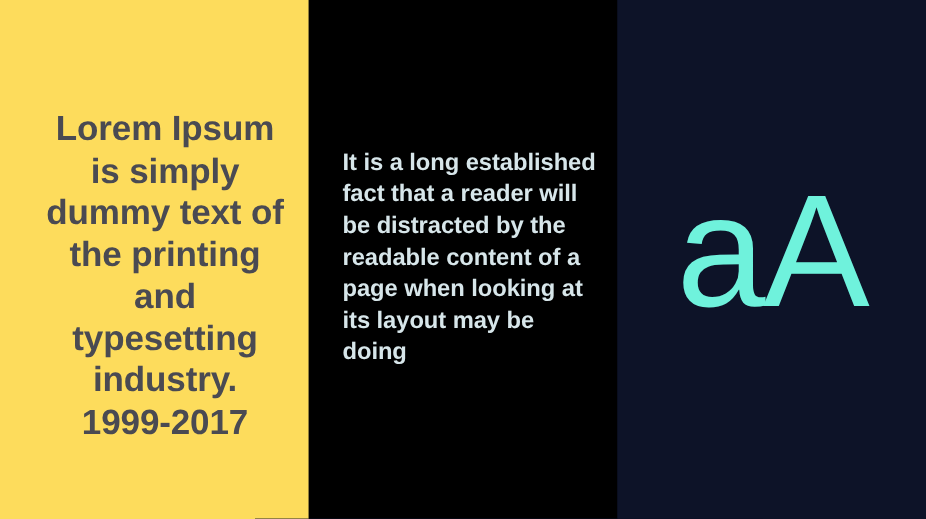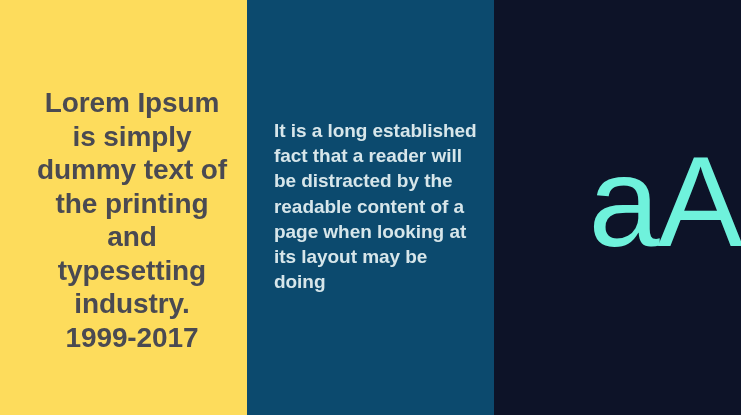--- a/index.html
+++ b/index.html
@@ -43,21 +43,21 @@
     font-weight: 700;
     letter-spacing: -0.1px;
     white-space: pre-line;
     word-break: normal;
   }
 
   
   .panel-purple {
     width: 247px;
     height: 415px;
-    background: #0c4a6e;
+    background: #000000;
     box-sizing: border-box;
     padding: 0 14px 0 27px;
     display: flex;
     flex-direction: column;
     justify-content: flex-start;
   }
   .body-block {
     margin-top: 118px;
     color: #D7E6EA;
     font-size: 19px;
@@ -68,21 +68,21 @@
   }
 
   
   .panel-navy {
     width: 247px;
     height: 415px;
     background: #0D1328;
     box-sizing: border-box;
     display: flex;
     align-items: center;
-    justify-content: flex-end;
+    justify-content: center;
   }
   .specimen {
     color: #6FF2DC;
     font-size: 128px;
     line-height: 1;
     font-weight: 500;
     letter-spacing: -2px;
     position: relative;
     top: -6px;
     user-select: none;

